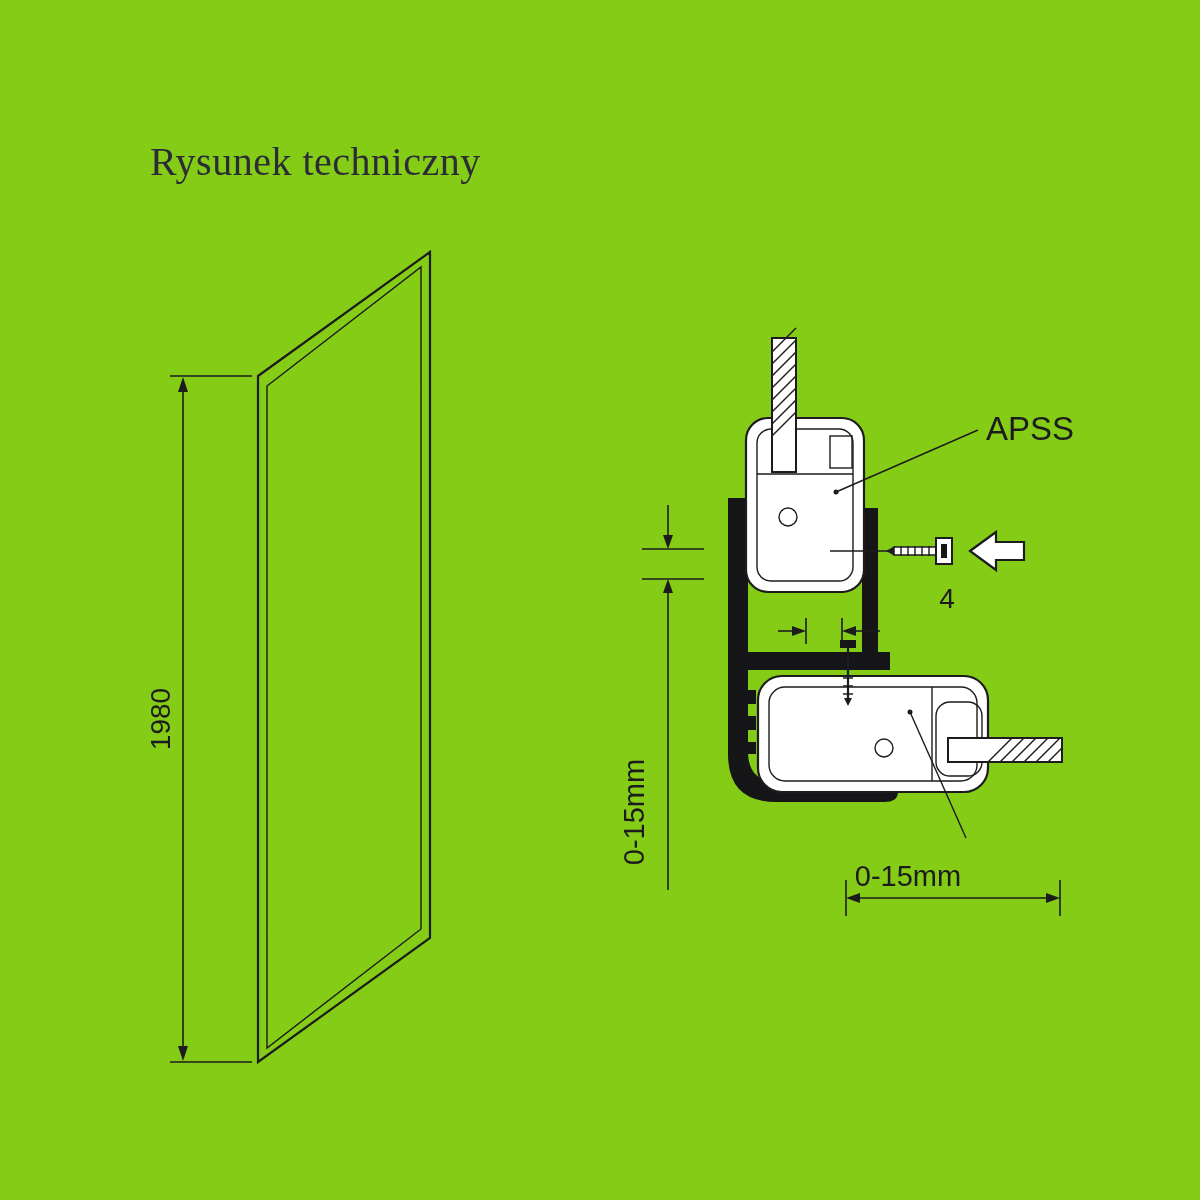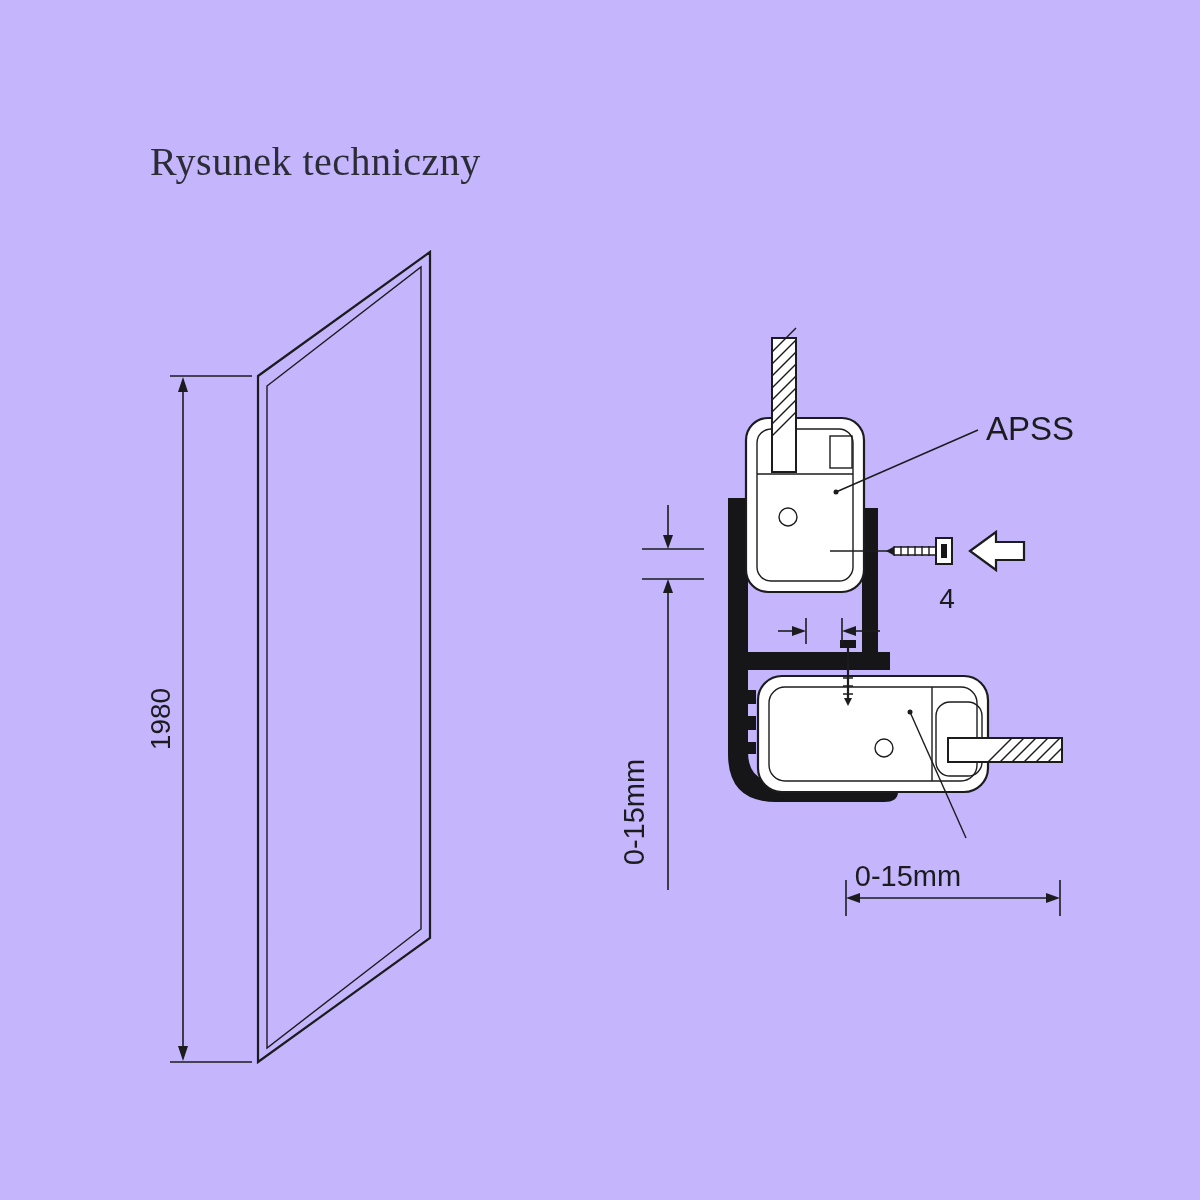--- a/index.html
+++ b/index.html
@@ -1,16 +1,16 @@
 <!DOCTYPE html>
 <html><head>
 <meta charset="utf-8">
 <style>
   html,body{margin:0;padding:0;background:#ffffff;}
-  .canvas{position:relative;width:1200px;height:1200px;background:#c4b5fd;overflow:hidden;
+  .canvas{position:relative;width:1200px;height:1200px;background:#84cc16;overflow:hidden;
           font-family:"Liberation Sans",sans-serif;text-align:center;}
   .page-title{position:absolute;left:150px;top:138px;font-family:"Liberation Serif",serif;
               font-size:40px;font-weight:500;color:#2c2c36;letter-spacing:0.5px;}
   svg{position:absolute;left:0;top:0;}
   .ln{stroke:#1c1c1e;fill:none;stroke-width:2.2;}
   .thin{stroke:#1c1c1e;fill:none;stroke-width:1.4;}
   .dim{stroke:#1c1c1e;fill:none;stroke-width:1.6;}
   .blk{fill:#161618;stroke:none;}
   .wfill{fill:#ffffff;stroke:#1c1c1e;}
   .arr{fill:#1c1c1e;stroke:none;}

